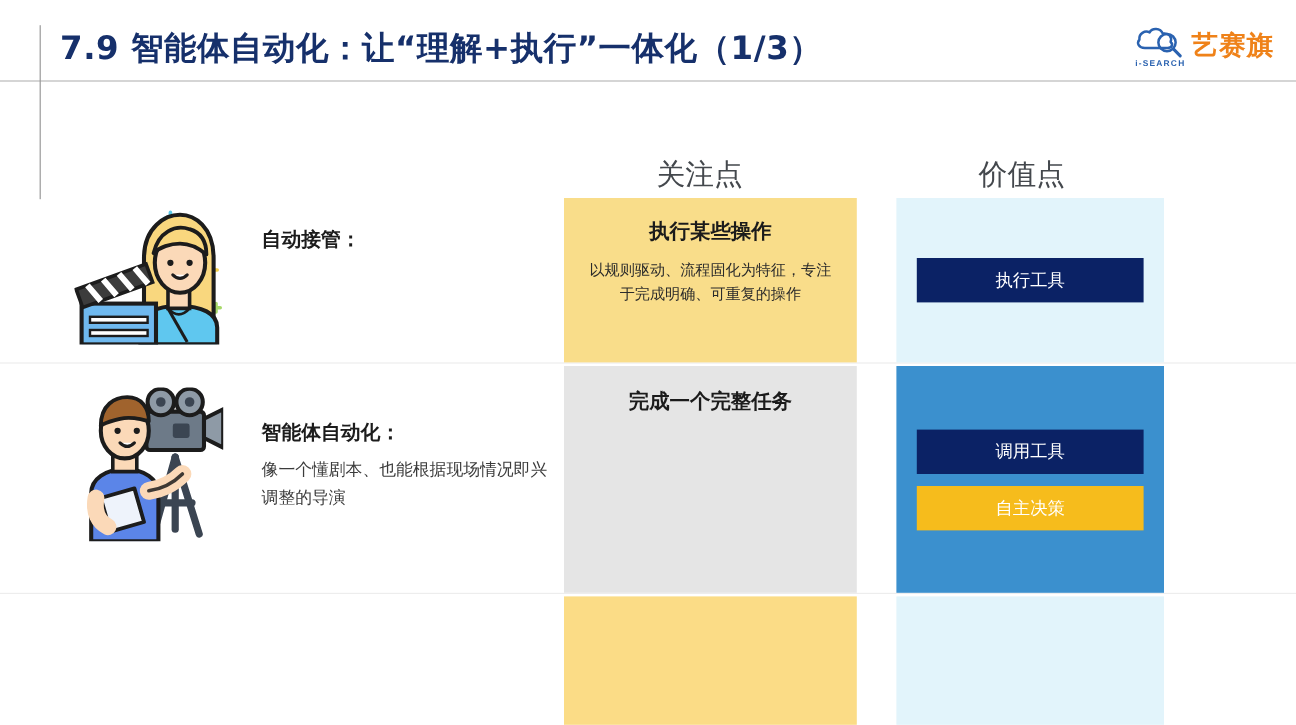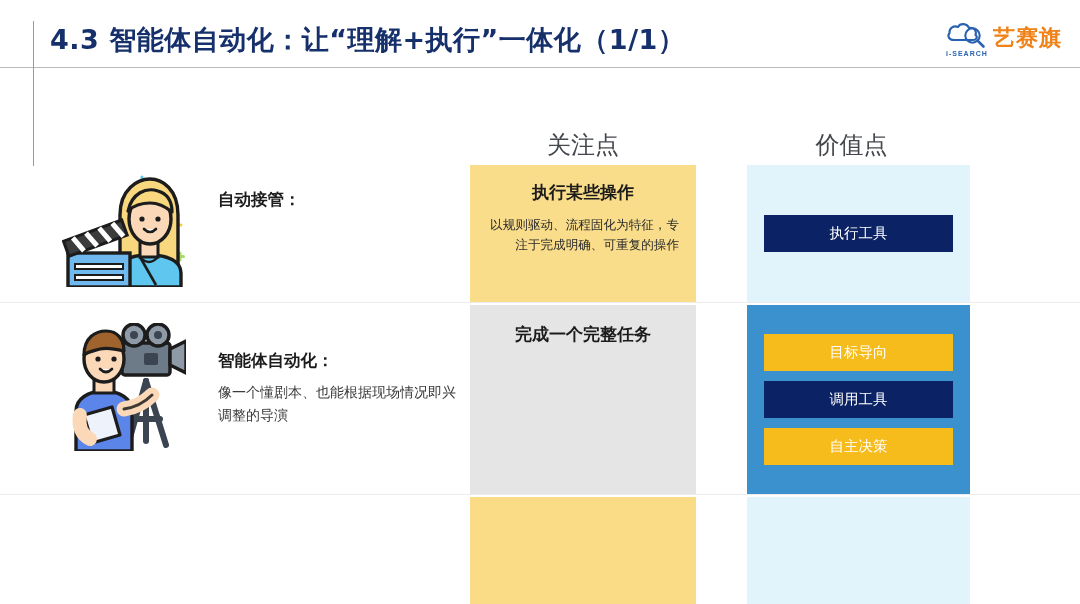--- a/index.html
+++ b/index.html
@@ -65,27 +65,27 @@
   .label-title {
     font-size:16.5px; font-weight:bold; color:#1c1c1c; margin-bottom:9px;
     font-family:"DejaVu Sans","Liberation Sans",sans-serif;
   }
   .label-desc {
     font-size:14px; color:#3b3b3b; line-height:1.62;
     font-family:"DejaVu Sans","Liberation Sans",sans-serif;
   }
 
   
-  .focus-box { position:absolute; left:470px; width:226px; }
+  .focus-box { position:absolute; left:470px; width:244px; }
   .focus-title {
     font-size:17px; font-weight:bold; color:#1b1b1b; text-align:center;
     font-family:"DejaVu Sans","Liberation Sans",sans-serif;
   }
   .focus-desc {
-    font-size:12.6px; color:#2b2b2b; line-height:1.6; text-align:right;
+    font-size:12.6px; color:#2b2b2b; line-height:1.6; text-align:center;
     font-family:"DejaVu Sans","Liberation Sans",sans-serif;
   }
 
   
   .value-box { position:absolute; left:747px; width:223px; }
   .chip {
     text-align:center; color:#ffffff; font-size:14.5px;
     padding:9px 0; font-family:"DejaVu Sans","Liberation Sans",sans-serif;
   }
   .chip-navy { background:#0b2265; }
@@ -114,21 +114,21 @@
 
   
   #focus-box-3 { top:0; height:107px; background:#fbdc86; }
   #value-box-3 { top:0; height:107px; background:#e2f4fb; }
 </style>
 </head>
 <body>
 
 <div id="header-rule"></div>
 <div id="header-vline"></div>
-<div id="page-title">4.3 智能体自动化：让“理解+执行”一体化（1/1）</div>
+<div id="page-title">7.9 智能体自动化：让“理解+执行”一体化（1/3）</div>
 
 <div id="logo">
   <div id="logo-mark">
     <svg width="44" height="34" viewBox="0 0 44 34" aria-hidden="true">
       <path d="M10 19 C5 19 3 15 5.5 12 C5 7 10 4 14 6 C16 2 23 2 25 7 C30 6 33 10 31.5 14 C34 16 32.5 19 29 19 Z" fill="none" stroke="#2a62b0" stroke-width="2.1" stroke-linejoin="round"></path>
       <circle cx="28.5" cy="14.5" r="7.2" fill="none" stroke="#2a62b0" stroke-width="2.1"></circle>
       <line x1="33.8" y1="19.8" x2="39.5" y2="25.5" stroke="#2a62b0" stroke-width="2.6" stroke-linecap="round"></line>
     </svg>
     <div id="logo-sub">i-SEARCH</div>
   </div>
@@ -245,21 +245,20 @@
   <div class="row-label" style="top:45px;">
     <div class="label-title">智能体自动化：</div>
     <div class="label-desc">像一个懂剧本、也能根据现场情况即兴调整的导演</div>
   </div>
 
   <div id="focus-box-2" class="focus-box">
     <div class="focus-title">完成一个完整任务</div>
   </div>
 
   <div id="value-box-2" class="value-box">
-    <div class="chip chip-gold">目标导向</div>
     <div class="chip chip-navy">调用工具</div>
     <div class="chip chip-gold">自主决策</div>
   </div>
 </div>
 
 <div id="row-3" class="row">
   <div id="focus-box-3" class="focus-box"></div>
   <div id="value-box-3" class="value-box"></div>
 </div>
 

